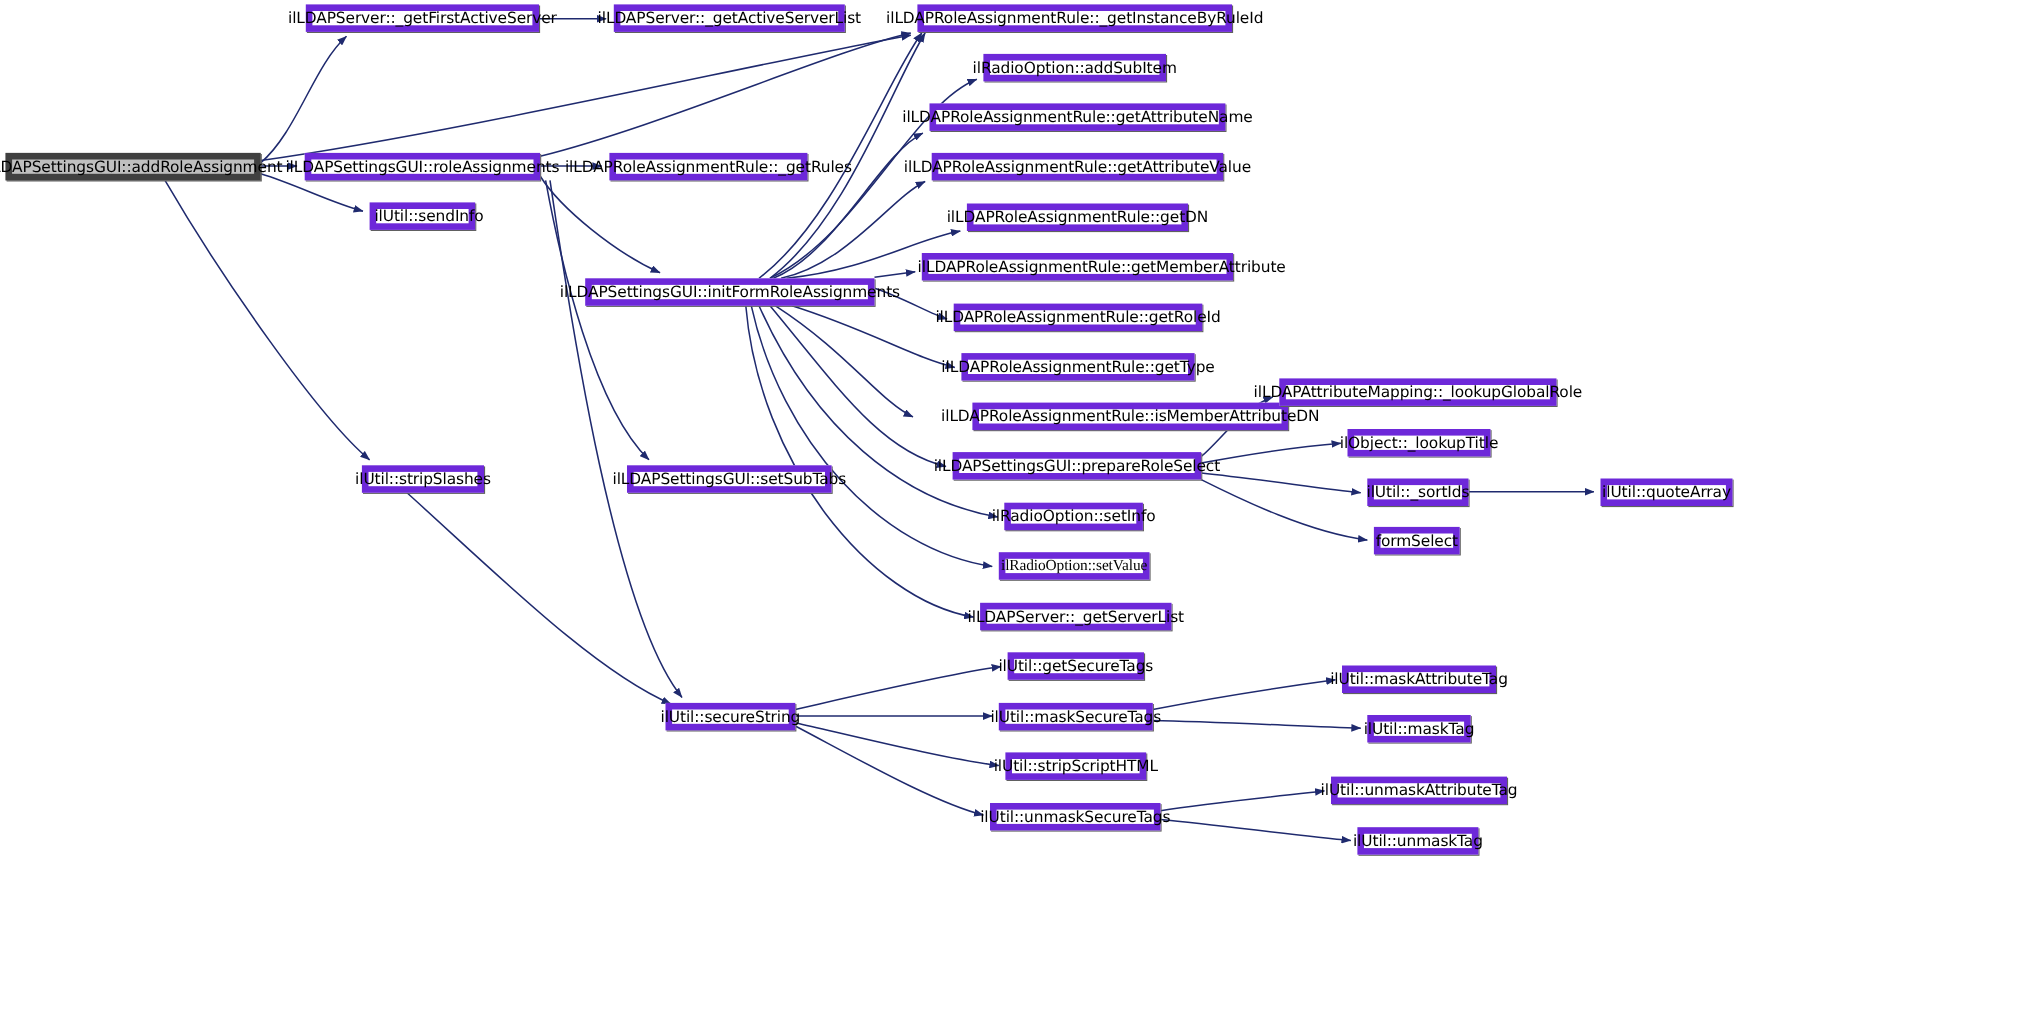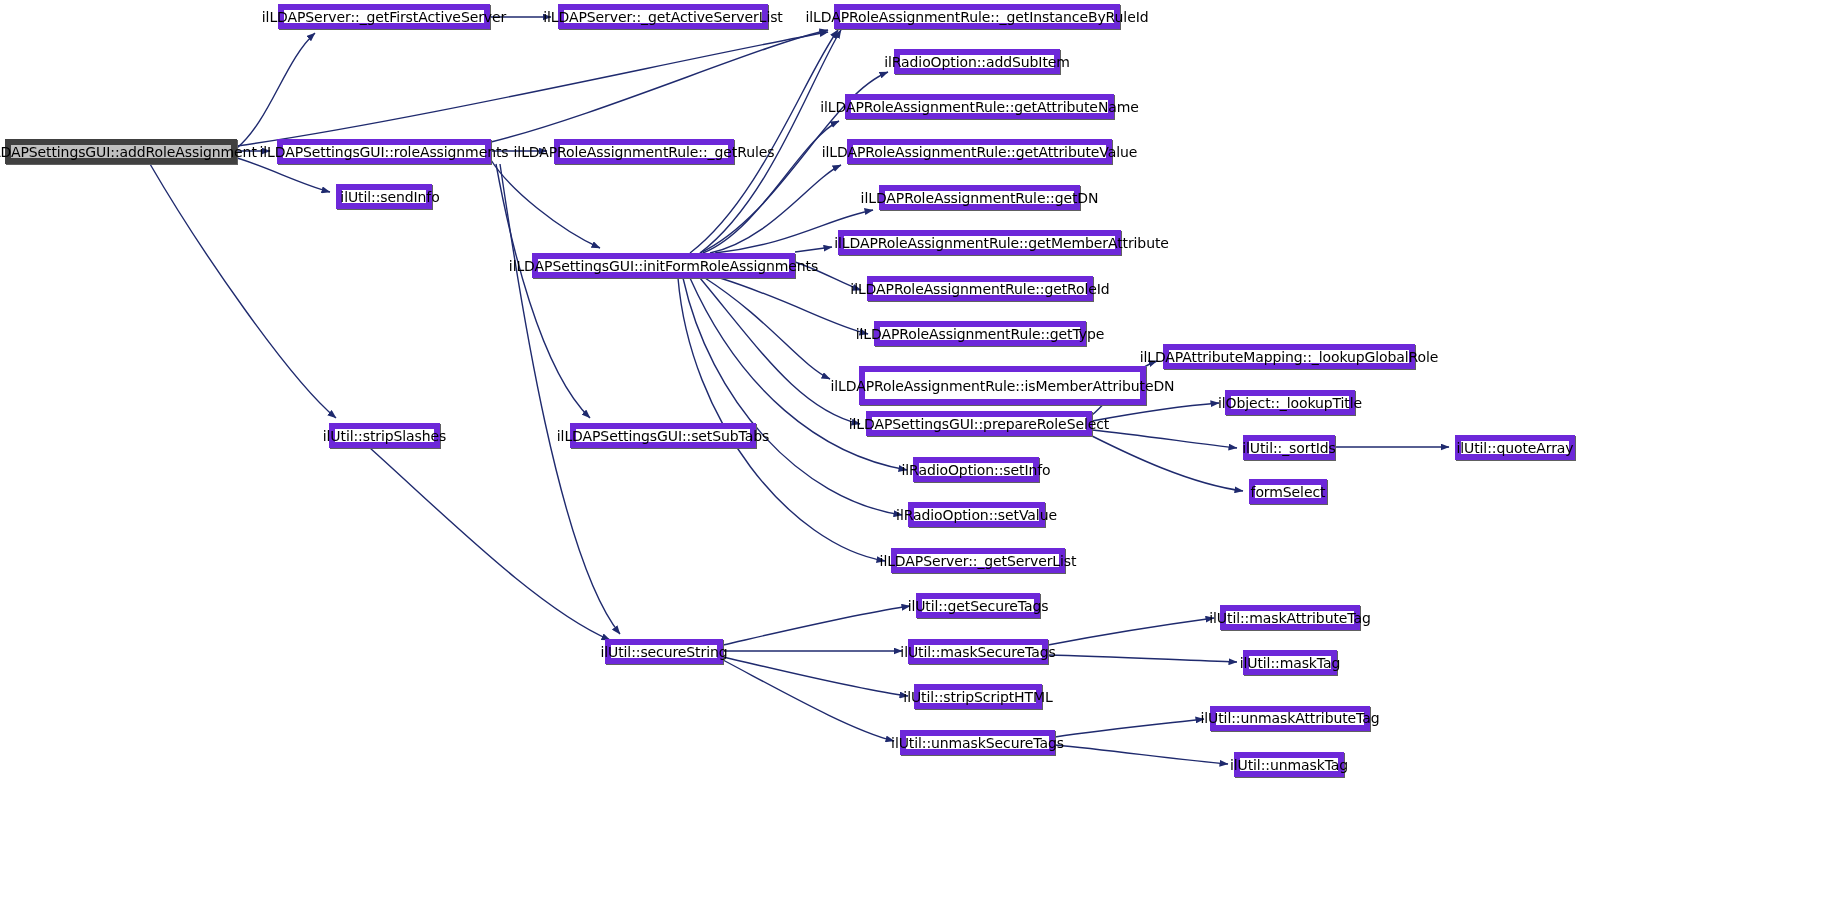--- a/index.html
+++ b/index.html
@@ -145,30 +145,30 @@
       </div>
       <div class="node" style="left: 838px; top: 230px; width: 283px; height: 25px; padding-left: 44px;">
         <span>ilLDAPRoleAssignmentRule::getMemberAttribute</span>
       </div>
       <div class="node" style="left: 867px; top: 276px; width: 226px; height: 25px;">
         <span>ilLDAPRoleAssignmentRule::getRoleId</span>
       </div>
       <div class="node" style="left: 874px; top: 321px; width: 212px; height: 25px;">
         <span>ilLDAPRoleAssignmentRule::getType</span>
       </div>
-      <div class="node" style="left: 859px; top: 366px; width: 287px; height: 39px;">
+      <div class="node" style="left: 884px; top: 366px; width: 287px; height: 25px;">
         <span>ilLDAPRoleAssignmentRule::isMemberAttributeDN</span>
       </div>
       <div class="node" style="left: 866px; top: 411px; width: 226px; height: 25px;">
         <span>ilLDAPSettingsGUI::prepareRoleSelect</span>
       </div>
       <div class="node" style="left: 913px; top: 457px; width: 126px; height: 25px;">
         <span>ilRadioOption::setInfo</span>
       </div>
-      <div class="node" style="left: 908px; top: 502px; width: 137px; height: 25px;">
+      <div class="node" style="left: 908px; top: 502px; width: 137px; height: 25px; font-family: Liberation Serif, serif;">
         <span>ilRadioOption::setValue</span>
       </div>
       <div class="node" style="left: 891px; top: 548px; width: 174px; height: 25px;">
         <span>ilLDAPServer::_getServerList</span>
       </div>
       <div class="node" style="left: 1163px; top: 344px; width: 252px; height: 25px;">
         <span>ilLDAPAttributeMapping::_lookupGlobalRole</span>
       </div>
       <div class="node" style="left: 1225px; top: 390px; width: 130px; height: 25px;">
         <span>ilObject::_lookupTitle</span>
@@ -196,20 +196,20 @@
       </div>
       <div class="node" style="left: 900px; top: 730px; width: 155px; height: 25px;">
         <span>ilUtil::unmaskSecureTags</span>
       </div>
       <div class="node" style="left: 1220px; top: 605px; width: 140px; height: 25px; text-align: right;">
         <span>ilUtil::maskAttributeTag</span>
       </div>
       <div class="node" style="left: 1243px; top: 650px; width: 94px; height: 25px;">
         <span>ilUtil::maskTag</span>
       </div>
-      <div class="node" style="left: 1210px; top: 706px; width: 160px; height: 25px; align-items: flex-end;">
+      <div class="node" style="left: 1210px; top: 706px; width: 160px; height: 25px;">
         <span>ilUtil::unmaskAttributeTag</span>
       </div>
       <div class="node" style="left: 1234px; top: 752px; width: 110px; height: 25px;">
         <span>ilUtil::unmaskTag</span>
       </div>
     </div>
 </div>
 
 </body></html>

